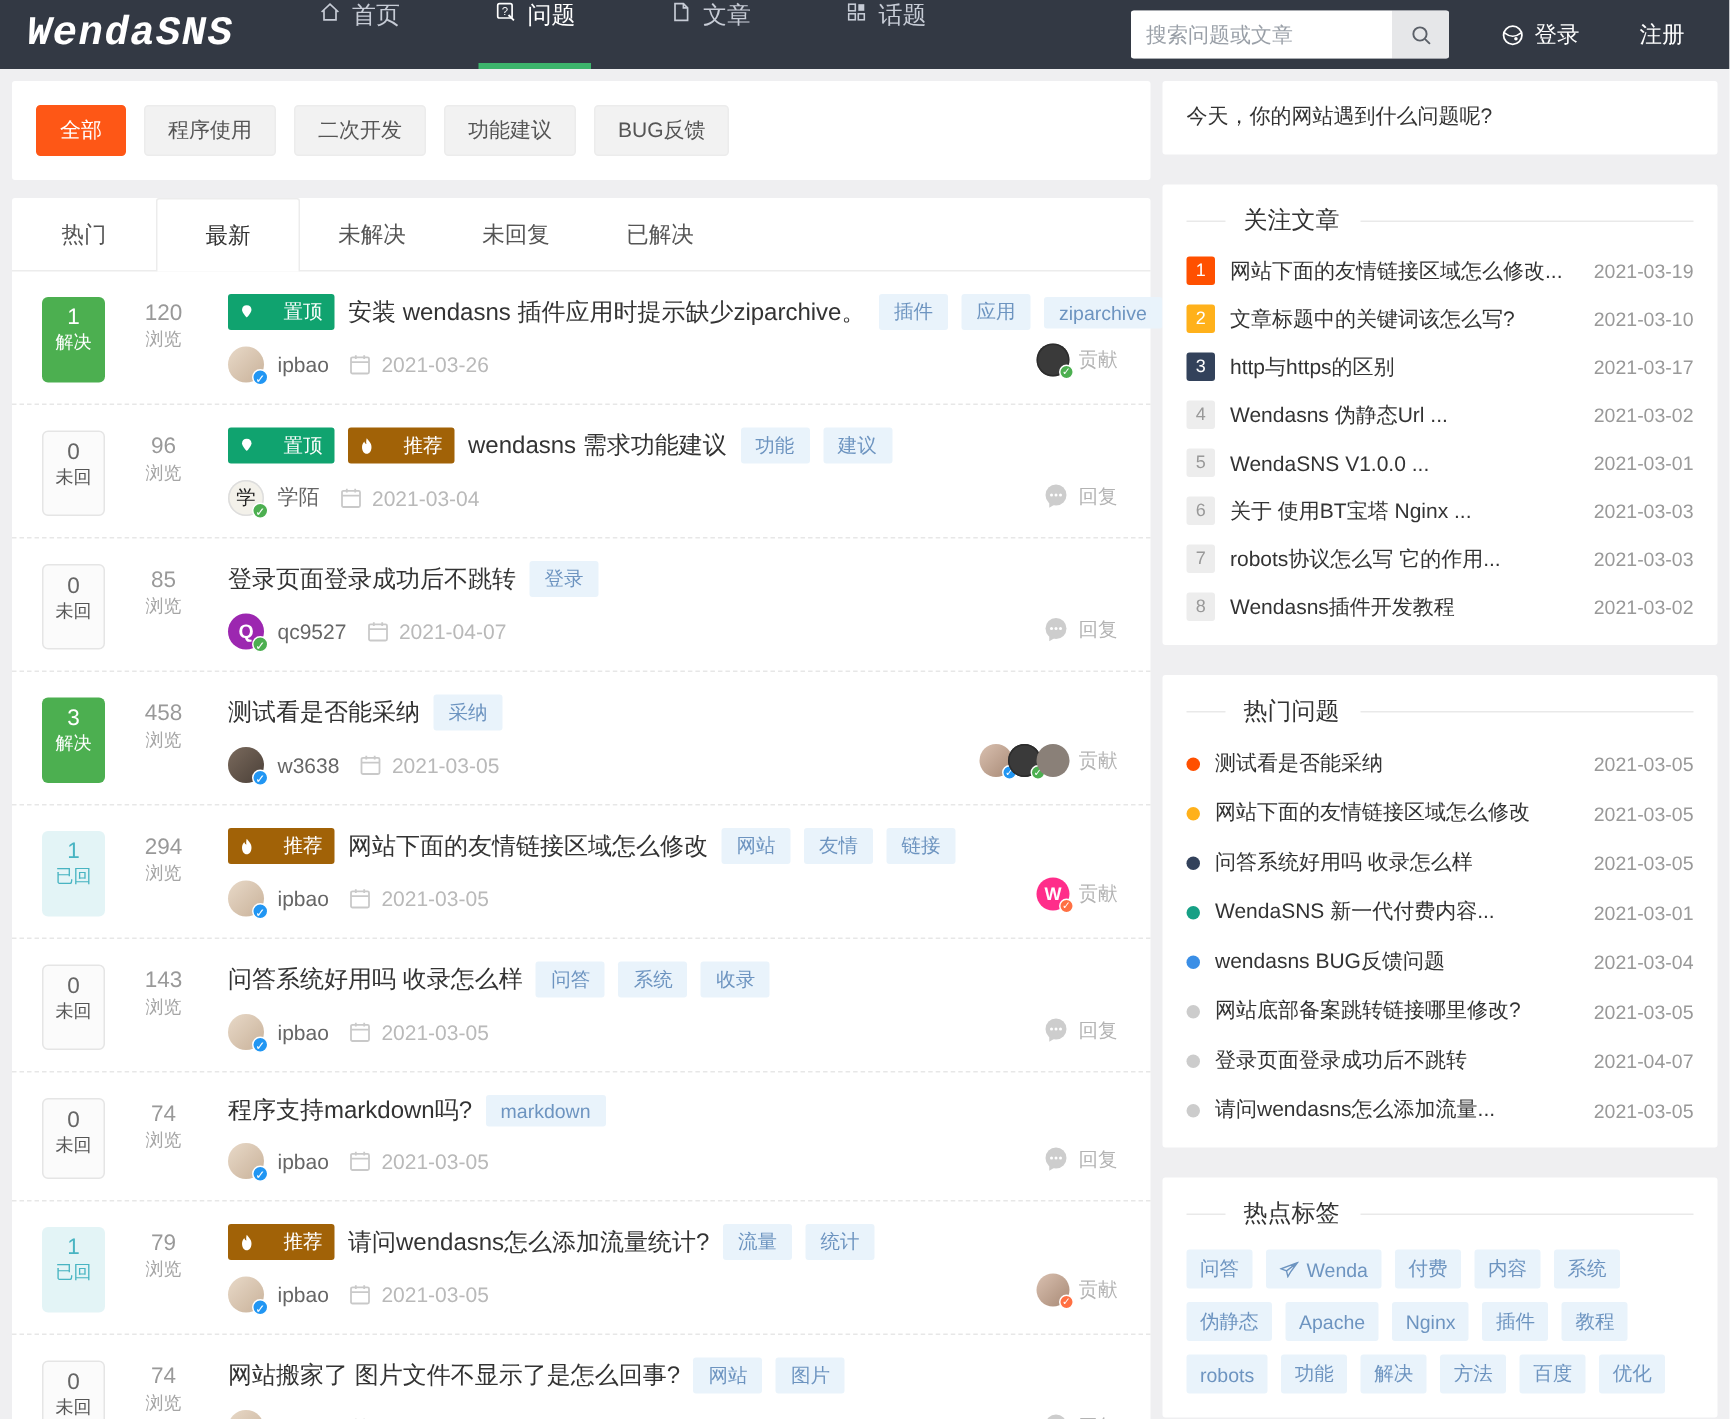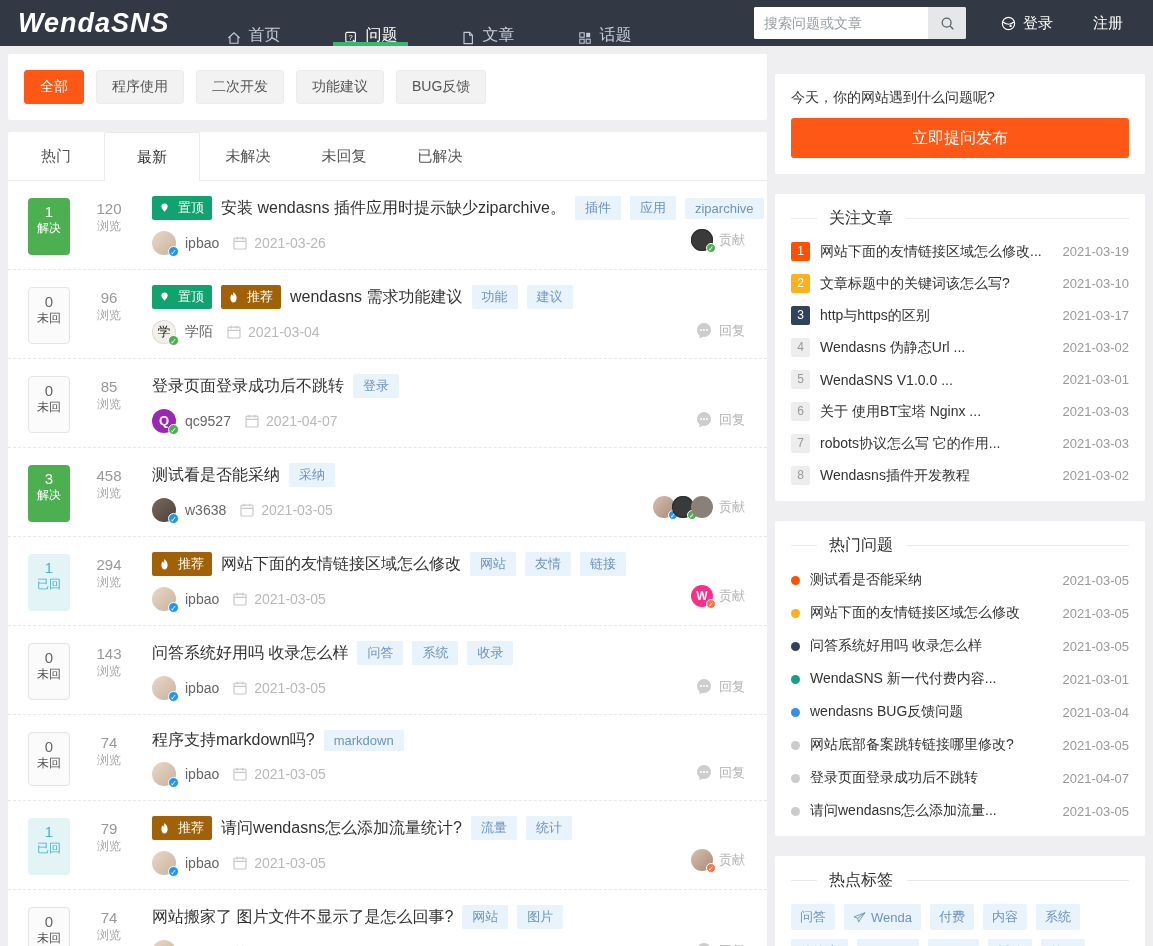--- a/index.html
+++ b/index.html
@@ -2,24 +2,24 @@
 <html><head>
 <meta charset="utf-8">
 <style>
   * { margin:0; padding:0; box-sizing:border-box; }
   html,body { width:1153px; height:946px; overflow:hidden; }
   body { background:#efeff1; font-family:"Liberation Sans","DejaVu Sans",sans-serif; color:#333; }
   a { text-decoration:none; color:inherit; cursor:pointer; }
 
   
   .navbar { height:46px; background:#333944; display:flex; align-items:center; padding:0 14px; }
-  .logo { font-family:Liberation Sans, sans-serif; font-style:italic; font-weight:bold;
+  .logo { font-family:Liberation Mono, monospace; font-style:italic; font-weight:bold;
           font-size:27px; color:#fff; letter-spacing:1px; margin:0 46px 0 4px; }
   .nav-items { display:flex; align-items:center; height:46px; }
-  .nav-item { display:flex; align-items:flex-end; gap:7px; color:#c7ccd6; font-size:16px;
+  .nav-item { display:flex; align-items:flex-start; gap:7px; color:#c7ccd6; font-size:16px;
               height:46px; padding:0 10px; margin-right:42px; position:relative; }
   .nav-item svg { width:16px; height:16px; }
   .nav-item.active { color:#fff; }
   .nav-item.active::after { content:""; position:absolute; left:0; right:0; bottom:0; height:4px; background:#3db56c; }
   .nav-right { margin-left:auto; display:flex; align-items:center; }
   .search-box { display:flex; background:#e6e7e9; border-radius:2px; overflow:hidden; }
   .search-box input { width:174px; height:32px; border:0; outline:0; padding:0 10px; font-size:14px;
                       color:#333; background:#fff; font-family:inherit; }
   .search-box input::placeholder { color:#9aa0a8; }
   .search-btn { width:38px; height:32px; border:0; background:#e6e7e9; display:flex; align-items:center; justify-content:center; cursor:pointer; }
@@ -53,21 +53,21 @@
   .q-status .t { font-size:12px; line-height:15px; }
   .q-status.solved { background:#4caf50; color:#fff; }
   .q-status.none { background:#fbfbfb; border:1px solid #e5e5e5; color:#555; }
   .q-status.none .n { color:#666; }
   .q-status.answered { background:#e3f4f6; color:#48b4c2; }
   .q-views { width:46px; flex:none; text-align:center; margin-left:16px; margin-top:4px; }
   .q-views .n { font-size:15px; color:#999; line-height:18px; }
   .q-views .t { font-size:12px; color:#a5a5a5; line-height:16px; }
   .q-main { flex:1; margin-left:20px; min-width:0; }
   .q-title-row { display:flex; align-items:center; flex-wrap:nowrap; gap:9px; }
-  .q-badge { display:inline-flex; align-items:center; gap:9px; color:#fff; font-size:13px;
+  .q-badge { display:inline-flex; align-items:center; gap:20px; color:#fff; font-size:13px;
              padding:3px 8px; border-radius:2px; flex:none; }
   .q-badge.pin { background:#10a36f; }
   .q-badge.rec { background:#a16207; }
   .q-title { font-size:16px; color:#333; white-space:nowrap; }
   .q-tag { background:#e9f3fb; color:#6d94c0; font-size:13px; padding:3px 10px; border-radius:2px; flex:none; }
   .q-meta { display:flex; align-items:center; margin-top:11px; }
   .avatar { width:24px; height:24px; border-radius:50%; position:relative; flex:none; display:inline-block; }
   .check { position:absolute; right:-3px; bottom:-2px; width:11px; height:11px; border-radius:50%;
            color:#fff; font-size:8px; line-height:11px; text-align:center; border:1px solid #fff; }
   .check.blue { background:#2196f3; } .check.green { background:#4caf50; } .check.orange { background:#ff7043; }
@@ -83,21 +83,21 @@
               color:#b3b3b3; font-size:13px; margin:0 2px 4px 12px; }
   .mini-av { width:22px; height:22px; border-radius:50%; position:relative; display:inline-block; }
   .mini-av.stack { margin-left:-9px; }
   .mini-dark { background:#3a3a3a; box-shadow:inset 0 0 0 1px #2c2c2c; }
   .mini-pink { background:#ff2d8a; }
   .mini-photo { background:linear-gradient(135deg,#d9c0b0,#a88a76); }
   .mini-grey { background:#8a8078; }
   .mini-av .check { width:10px; height:10px; font-size:7px; line-height:10px; }
 
   
-  .ask-card { padding:15px 16px 16px;margin-top:20px; }
+  .ask-card { padding:15px 16px 16px; }
   .ask-text { font-size:14px; color:#333; }
   .ask-btn { margin-top:11px; width:100%; height:40px; border:0; background:#fe5716; color:#fff;
              font-size:16px; border-radius:3px; cursor:pointer; font-family:inherit; }
   .side-card { margin-top:20px; padding:14px 16px 16px; }
   .side-head { display:flex; align-items:center; margin-bottom:4px; }
   .side-head .ln { height:1px; background:#e9e9e9; }
   .side-head .ln.s { width:26px; margin-right:12px; }
   .side-head .ln.f { flex:1; margin-left:14px; }
   .side-title { font-size:16px; color:#333; }
   .art-row { display:flex; align-items:center; margin-top:13px; }
@@ -561,21 +561,20 @@
             </svg>
           <span>回复</span>
         </div>
       </div>
     </div>
   </div>
 
   <div class="col-right">
     <div class="card ask-card">
       <div class="ask-text">今天，你的网站遇到什么问题呢?</div>
-      <button class="ask-btn">立即提问发布</button>
     </div>
 
     <div class="card side-card">
       <div class="side-head">
         <span class="ln s"></span>
         <span class="side-title">关注文章</span>
         <span class="ln f"></span>
       </div>
       <a class="art-row">
           <span class="rank r1">1</span>

